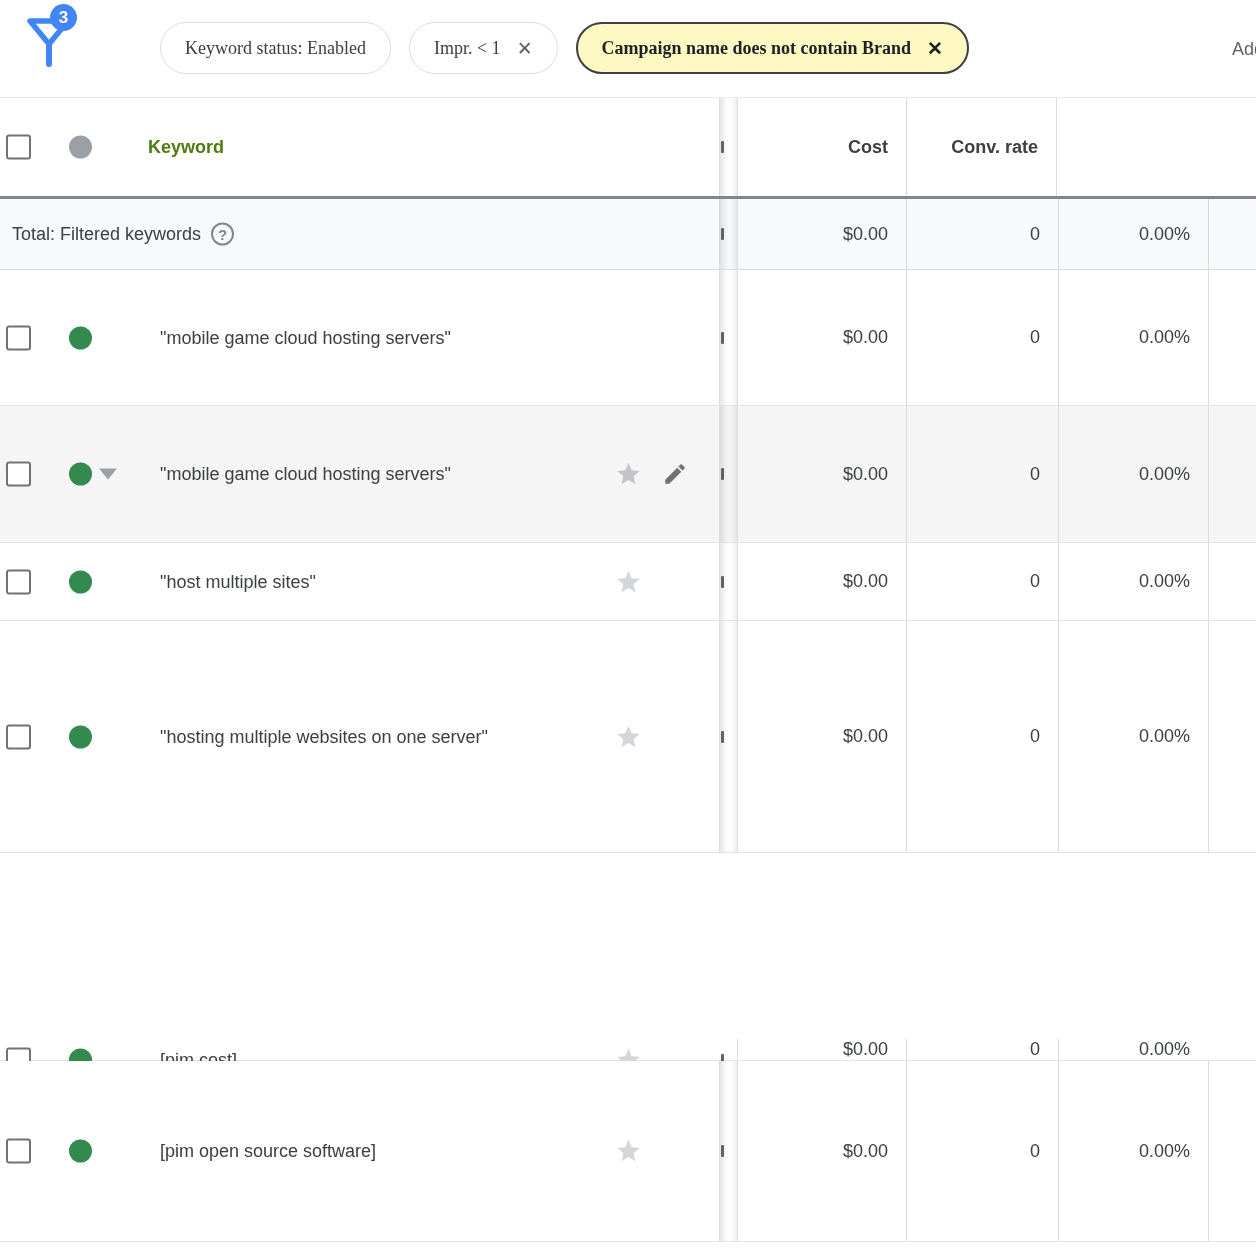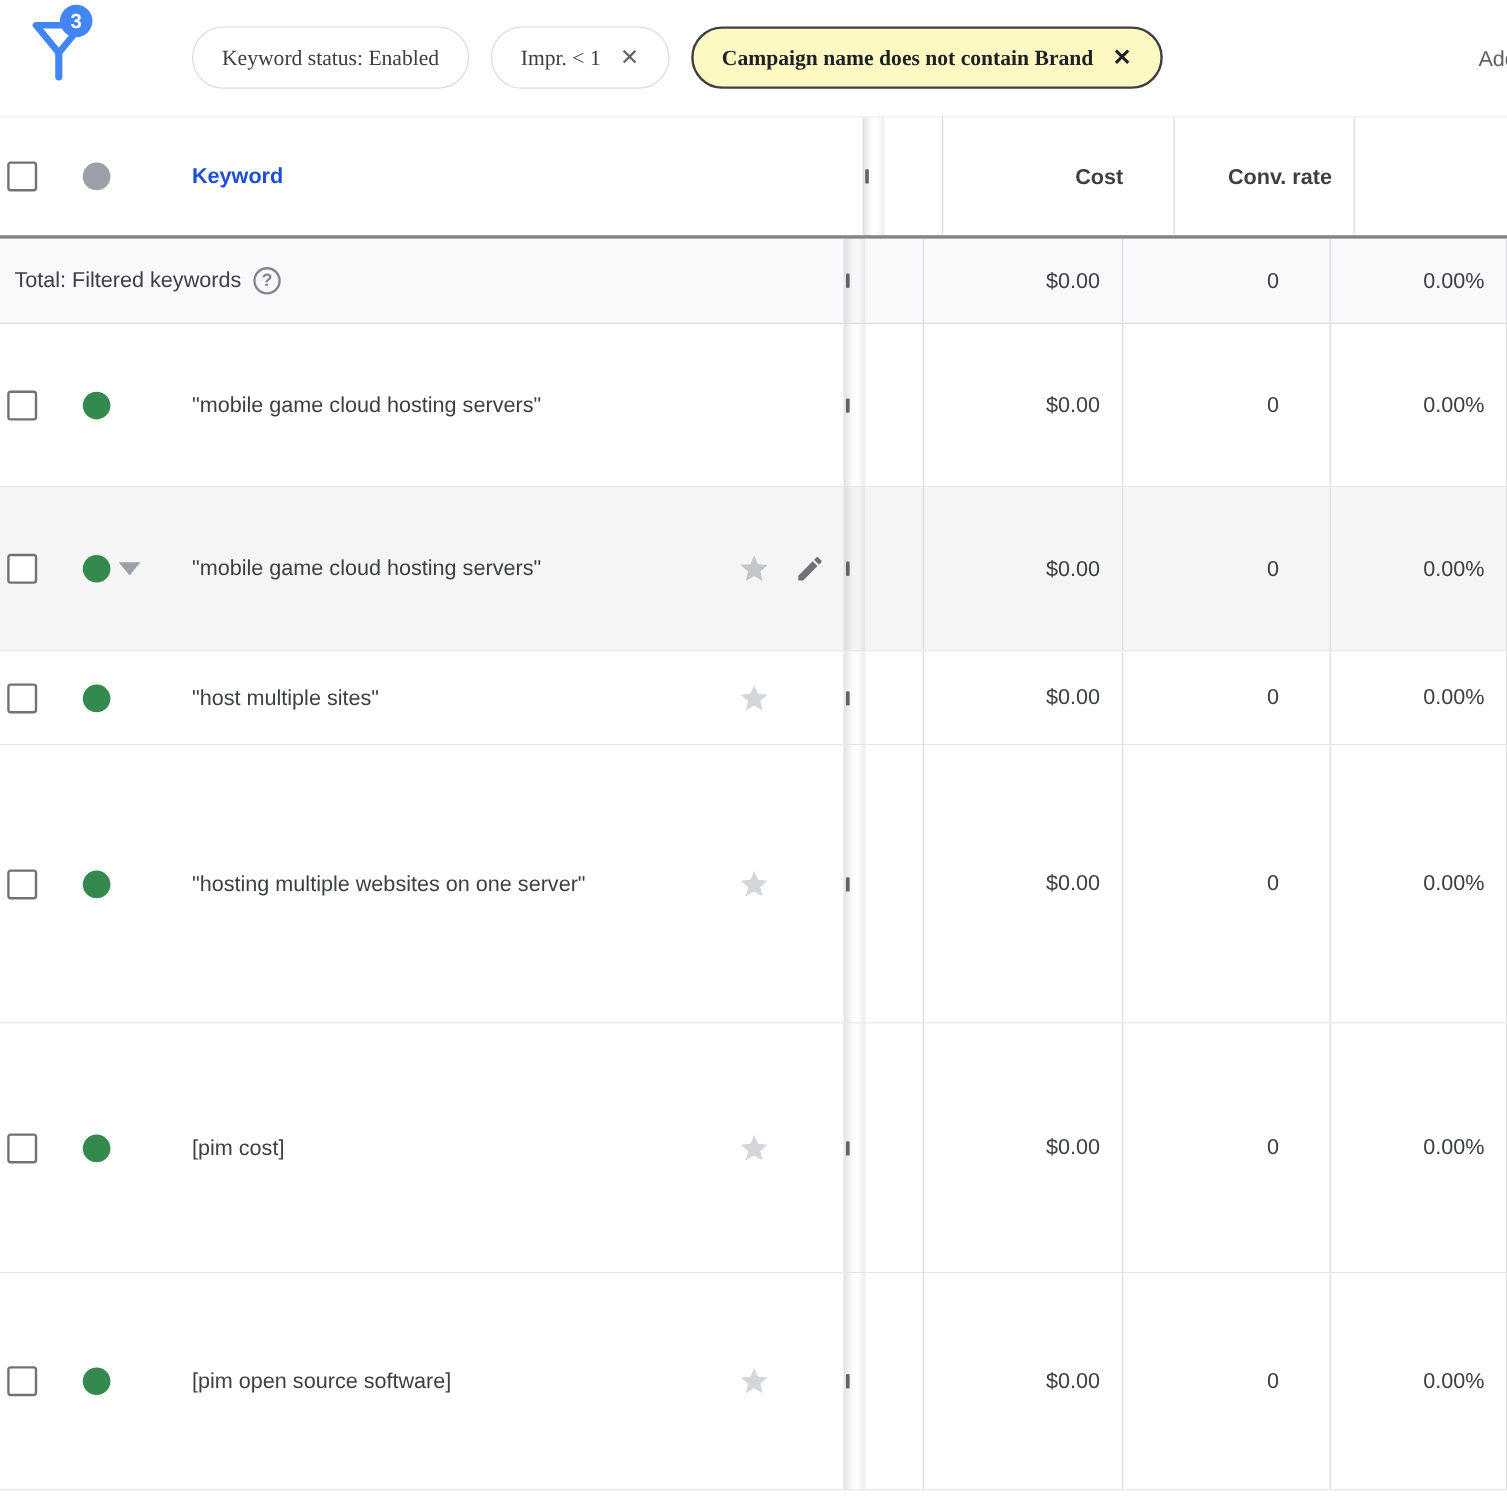--- a/index.html
+++ b/index.html
@@ -37,30 +37,30 @@
   }
 
   
   .trow { display: flex; position: relative; background: #fff; }
   .c-kw     { width: 719px; position: relative; }
   .c-sliver { width: 18px; position: relative; border-left: 1px solid #dadce0;
               background: linear-gradient(90deg, rgba(0,0,0,0.10) 0%, rgba(0,0,0,0.015) 38%,
                           rgba(0,0,0,0) 62%, rgba(0,0,0,0.07) 100%); }
   .c-num    { border-left: 1px solid #dadce0; display: flex; align-items: center;
               justify-content: flex-end; padding-right: 18px; font-size: 18px; color: #3c4043; }
-  .c-cost   { width: 169px; margin-left: 48px; }
+  .c-cost   { width: 169px; }
   .c-clicks { width: 152px; }
-  .c-conv   { width: 150px; margin-left: 24px; }
+  .c-conv   { width: 150px; }
   .c-extra  { flex: 1; border-left: 1px solid #dadce0; }
 
   .thead { height: 101px; border-bottom: 3px solid #80868b; }
   .thead .c-num { font-weight: 700; }
   .kw-header {
-    position: absolute; left: 160px; top: 50%; transform: translateY(-50%);
-    font-size: 18px; font-weight: 700; color: #1d4ed8;
+    position: absolute; left: 148px; top: 50%; transform: translateY(-50%);
+    font-size: 18px; font-weight: 700; color: #4d7c0f;
   }
 
   .checkbox {
     position: absolute; left: 6px; top: 50%; transform: translateY(-50%);
     width: 25px; height: 25px; border: 2px solid #6f7377; border-radius: 3px;
     background: #fff; cursor: pointer;
   }
   .dot {
     position: absolute; left: 69px; top: 50%; transform: translateY(-50%);
     width: 23px; height: 23px; border-radius: 50%;
@@ -224,21 +224,21 @@
           </svg>
         </div>
         <div class="c-sliver">
           <span class="frag"></span>
         </div>
         <div class="c-num c-cost">$0.00</div>
         <div class="c-num c-clicks">0</div>
         <div class="c-num c-conv">0.00%</div>
         <div class="c-extra"></div>
       </div>
-      <div class="trow row" style="height: 208px;">
+      <div class="trow row" style="height: 208px; align-items: flex-end;">
         <div class="c-kw">
           <span class="checkbox"></span>
           <span class="dot" style="background: rgb(52, 138, 78);"></span>
           <span class="kwtext">[pim cost]</span>
           <svg class="star" width="27" height="27" viewBox="0 0 24 24">
             <path d="M12 17.27L18.18 21l-1.64-7.03L22 9.24l-7.19-.61L12 2 9.19 8.63 2 9.24l5.46 4.73L5.82 21z"></path>
           </svg>
         </div>
         <div class="c-sliver">
           <span class="frag"></span>

